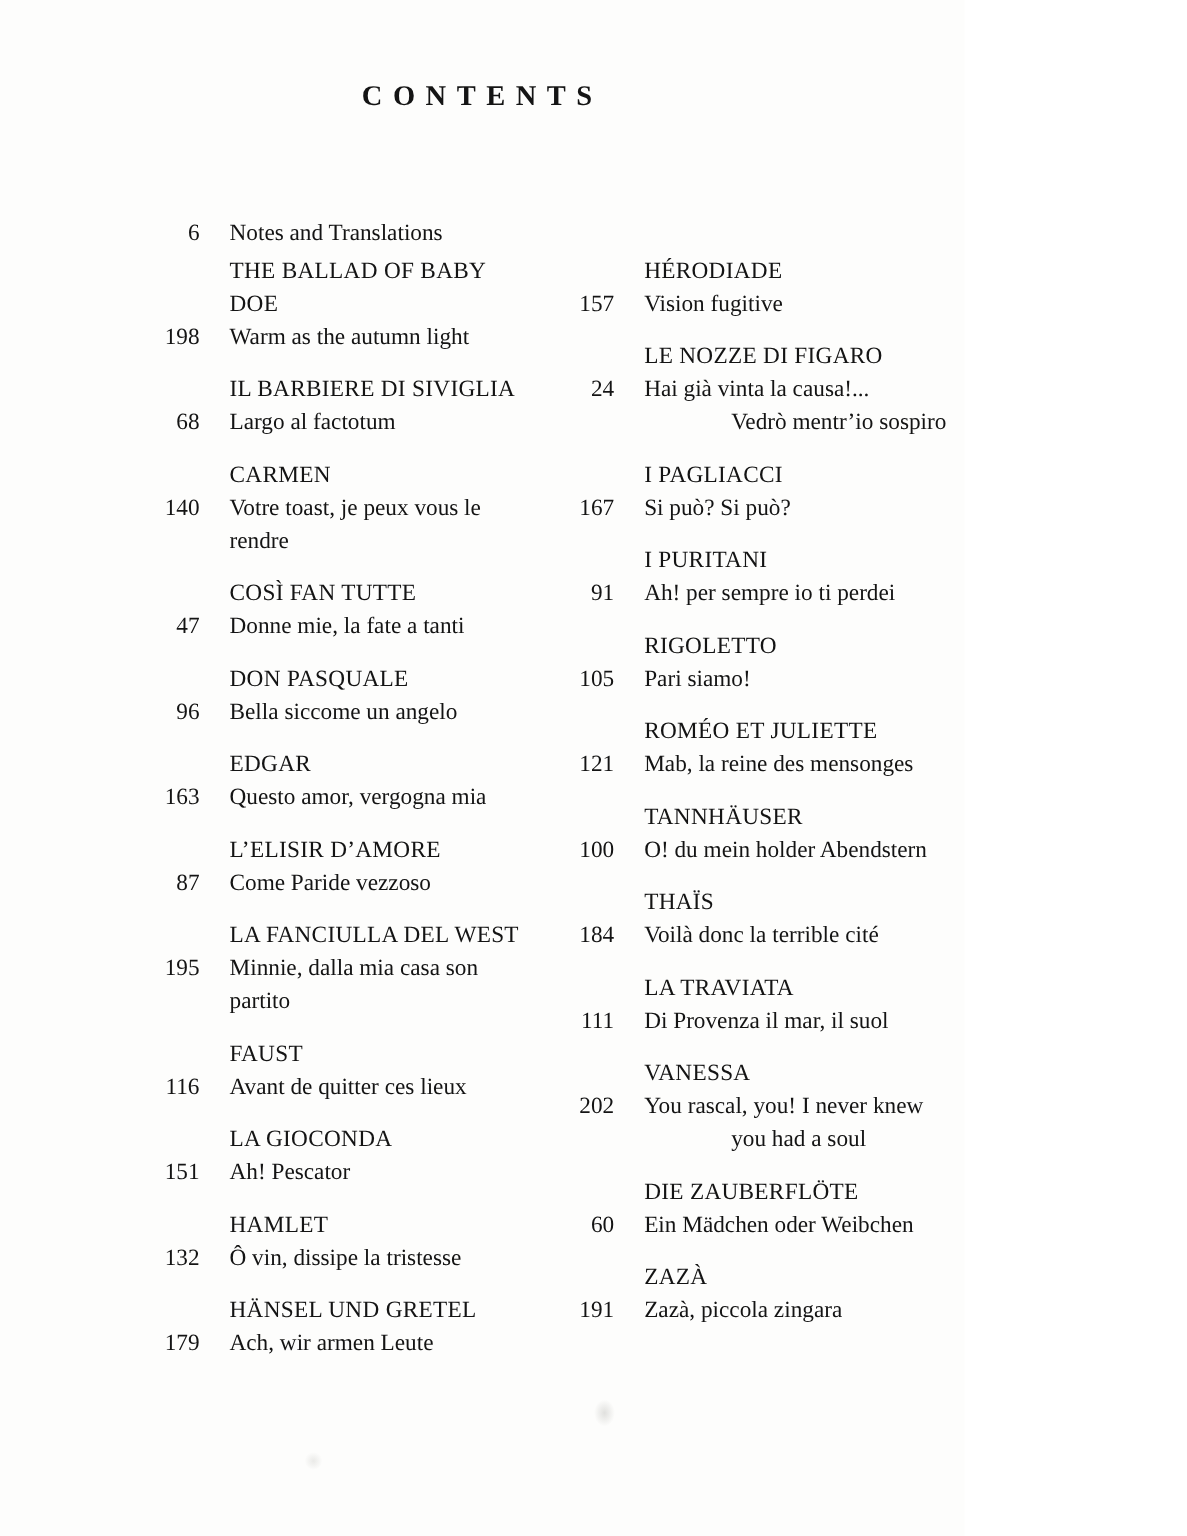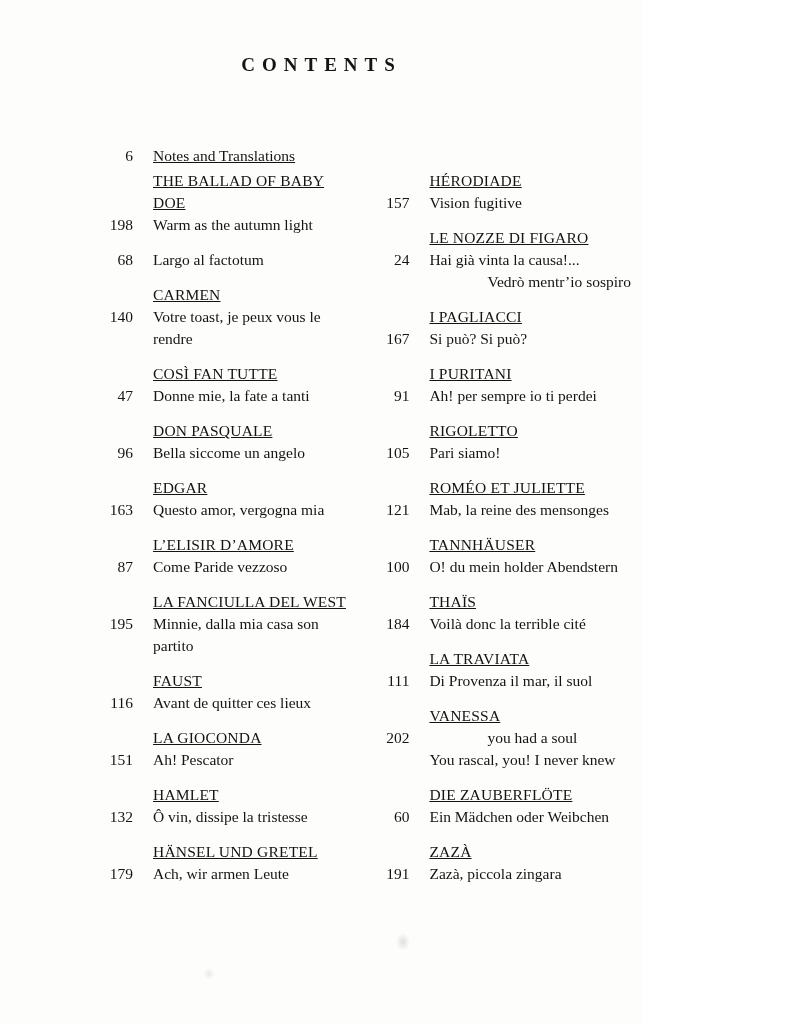--- a/index.html
+++ b/index.html
@@ -47,21 +47,21 @@
   .row {
     display: flex;
     font-size: 15.5px;
     line-height: 22px;
   }
   .num {
     flex: none;
     width: var(--num-w, 45px);
     text-align: right;
   }
-  .text { margin-left: 20px; text-decoration: underline; }
+  .text { margin-left: 20px; }
   .work-title { letter-spacing: 0.2px; }
   .aria-lines { margin-left: 20px; }
   .aria-line.cont { padding-left: 58px; }
   .smudge {
     position: absolute;
     border-radius: 50%;
     pointer-events: none;
   }
   .smudge-a {
     left: 396px; top: 933px; width: 14px; height: 18px;
@@ -93,20 +93,21 @@
           <div class="row">
             <span class="num">198</span>
             <div class="aria-lines">
               <div class="aria-line">Warm as the autumn light</div>
             </div>
           </div>
         </div>
         <div class="work">
           <div class="row">
             <span class="num"></span>
+            <span class="text work-title">IL BARBIERE DI SIVIGLIA</span>
           </div>
           <div class="row">
             <span class="num">68</span>
             <div class="aria-lines">
               <div class="aria-line">Largo al factotum</div>
             </div>
           </div>
         </div>
         <div class="work">
           <div class="row">
@@ -340,22 +341,22 @@
           </div>
         </div>
         <div class="work">
           <div class="row">
             <span class="num"></span>
             <span class="text work-title">VANESSA</span>
           </div>
           <div class="row">
             <span class="num">202</span>
             <div class="aria-lines">
+              <div class="aria-line">You rascal, you! I never knew</div>
               <div class="aria-line cont">you had a soul</div>
-              <div class="aria-line">You rascal, you! I never knew</div>
             </div>
           </div>
         </div>
         <div class="work">
           <div class="row">
             <span class="num"></span>
             <span class="text work-title">DIE ZAUBERFLÖTE</span>
           </div>
           <div class="row">
             <span class="num">60</span>

